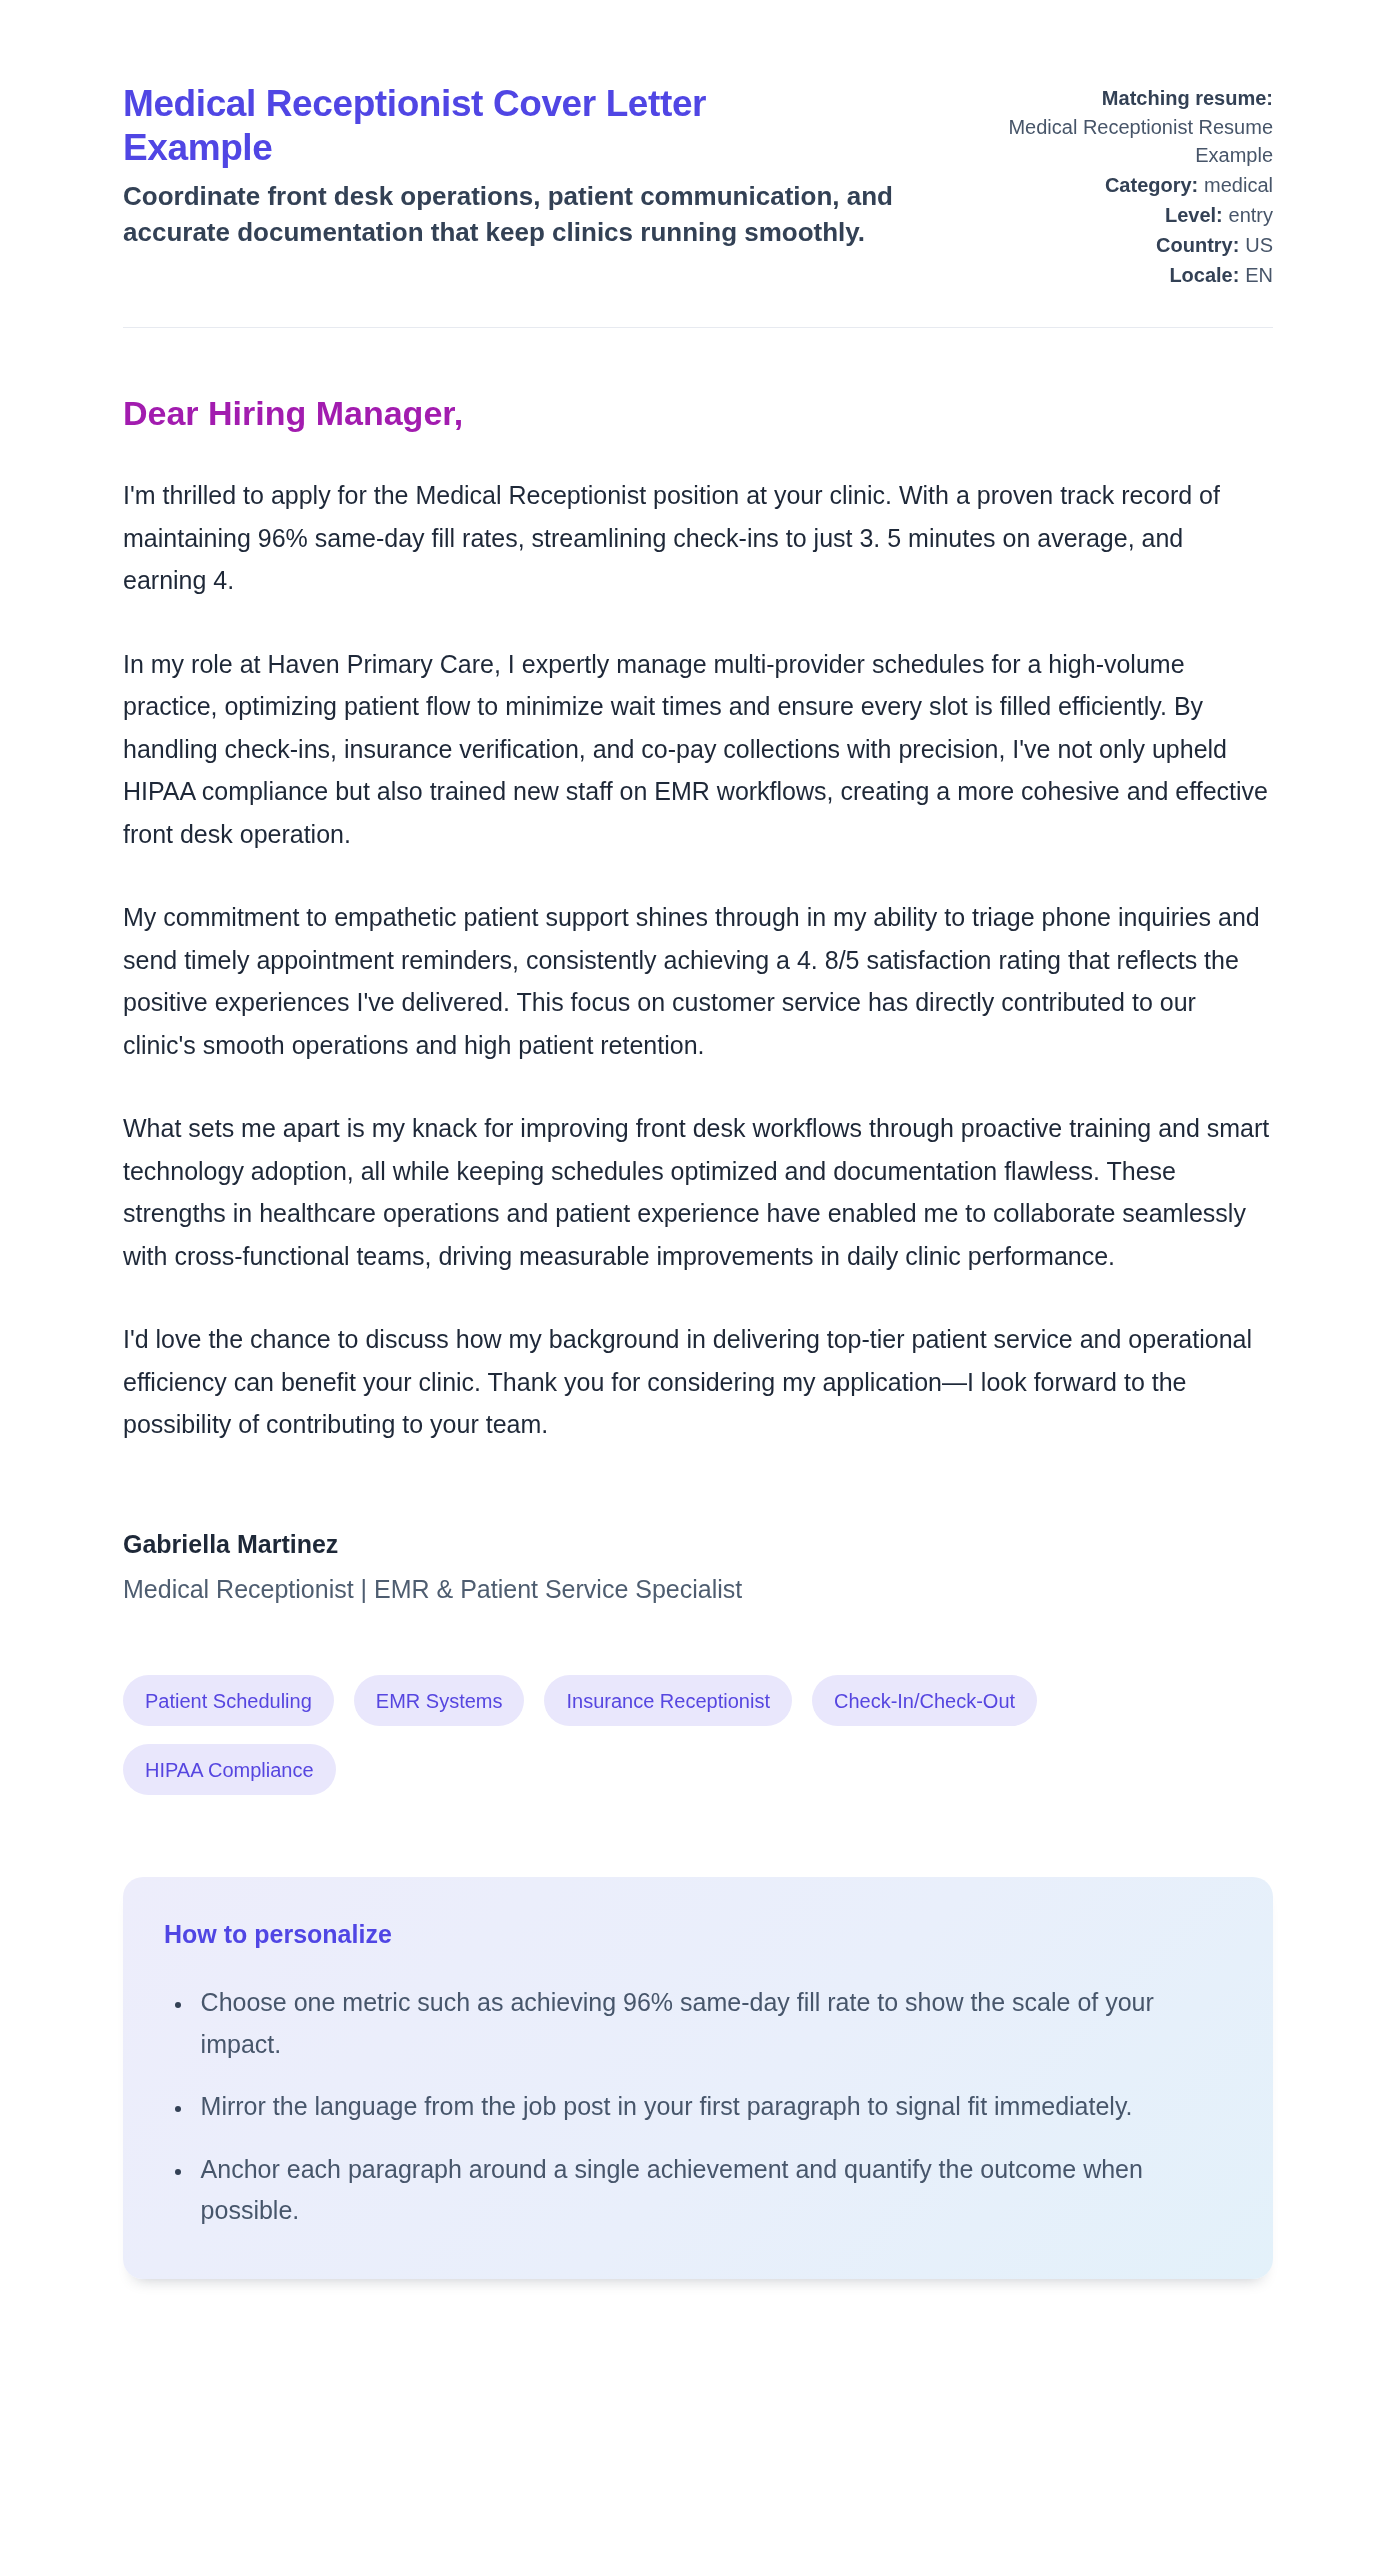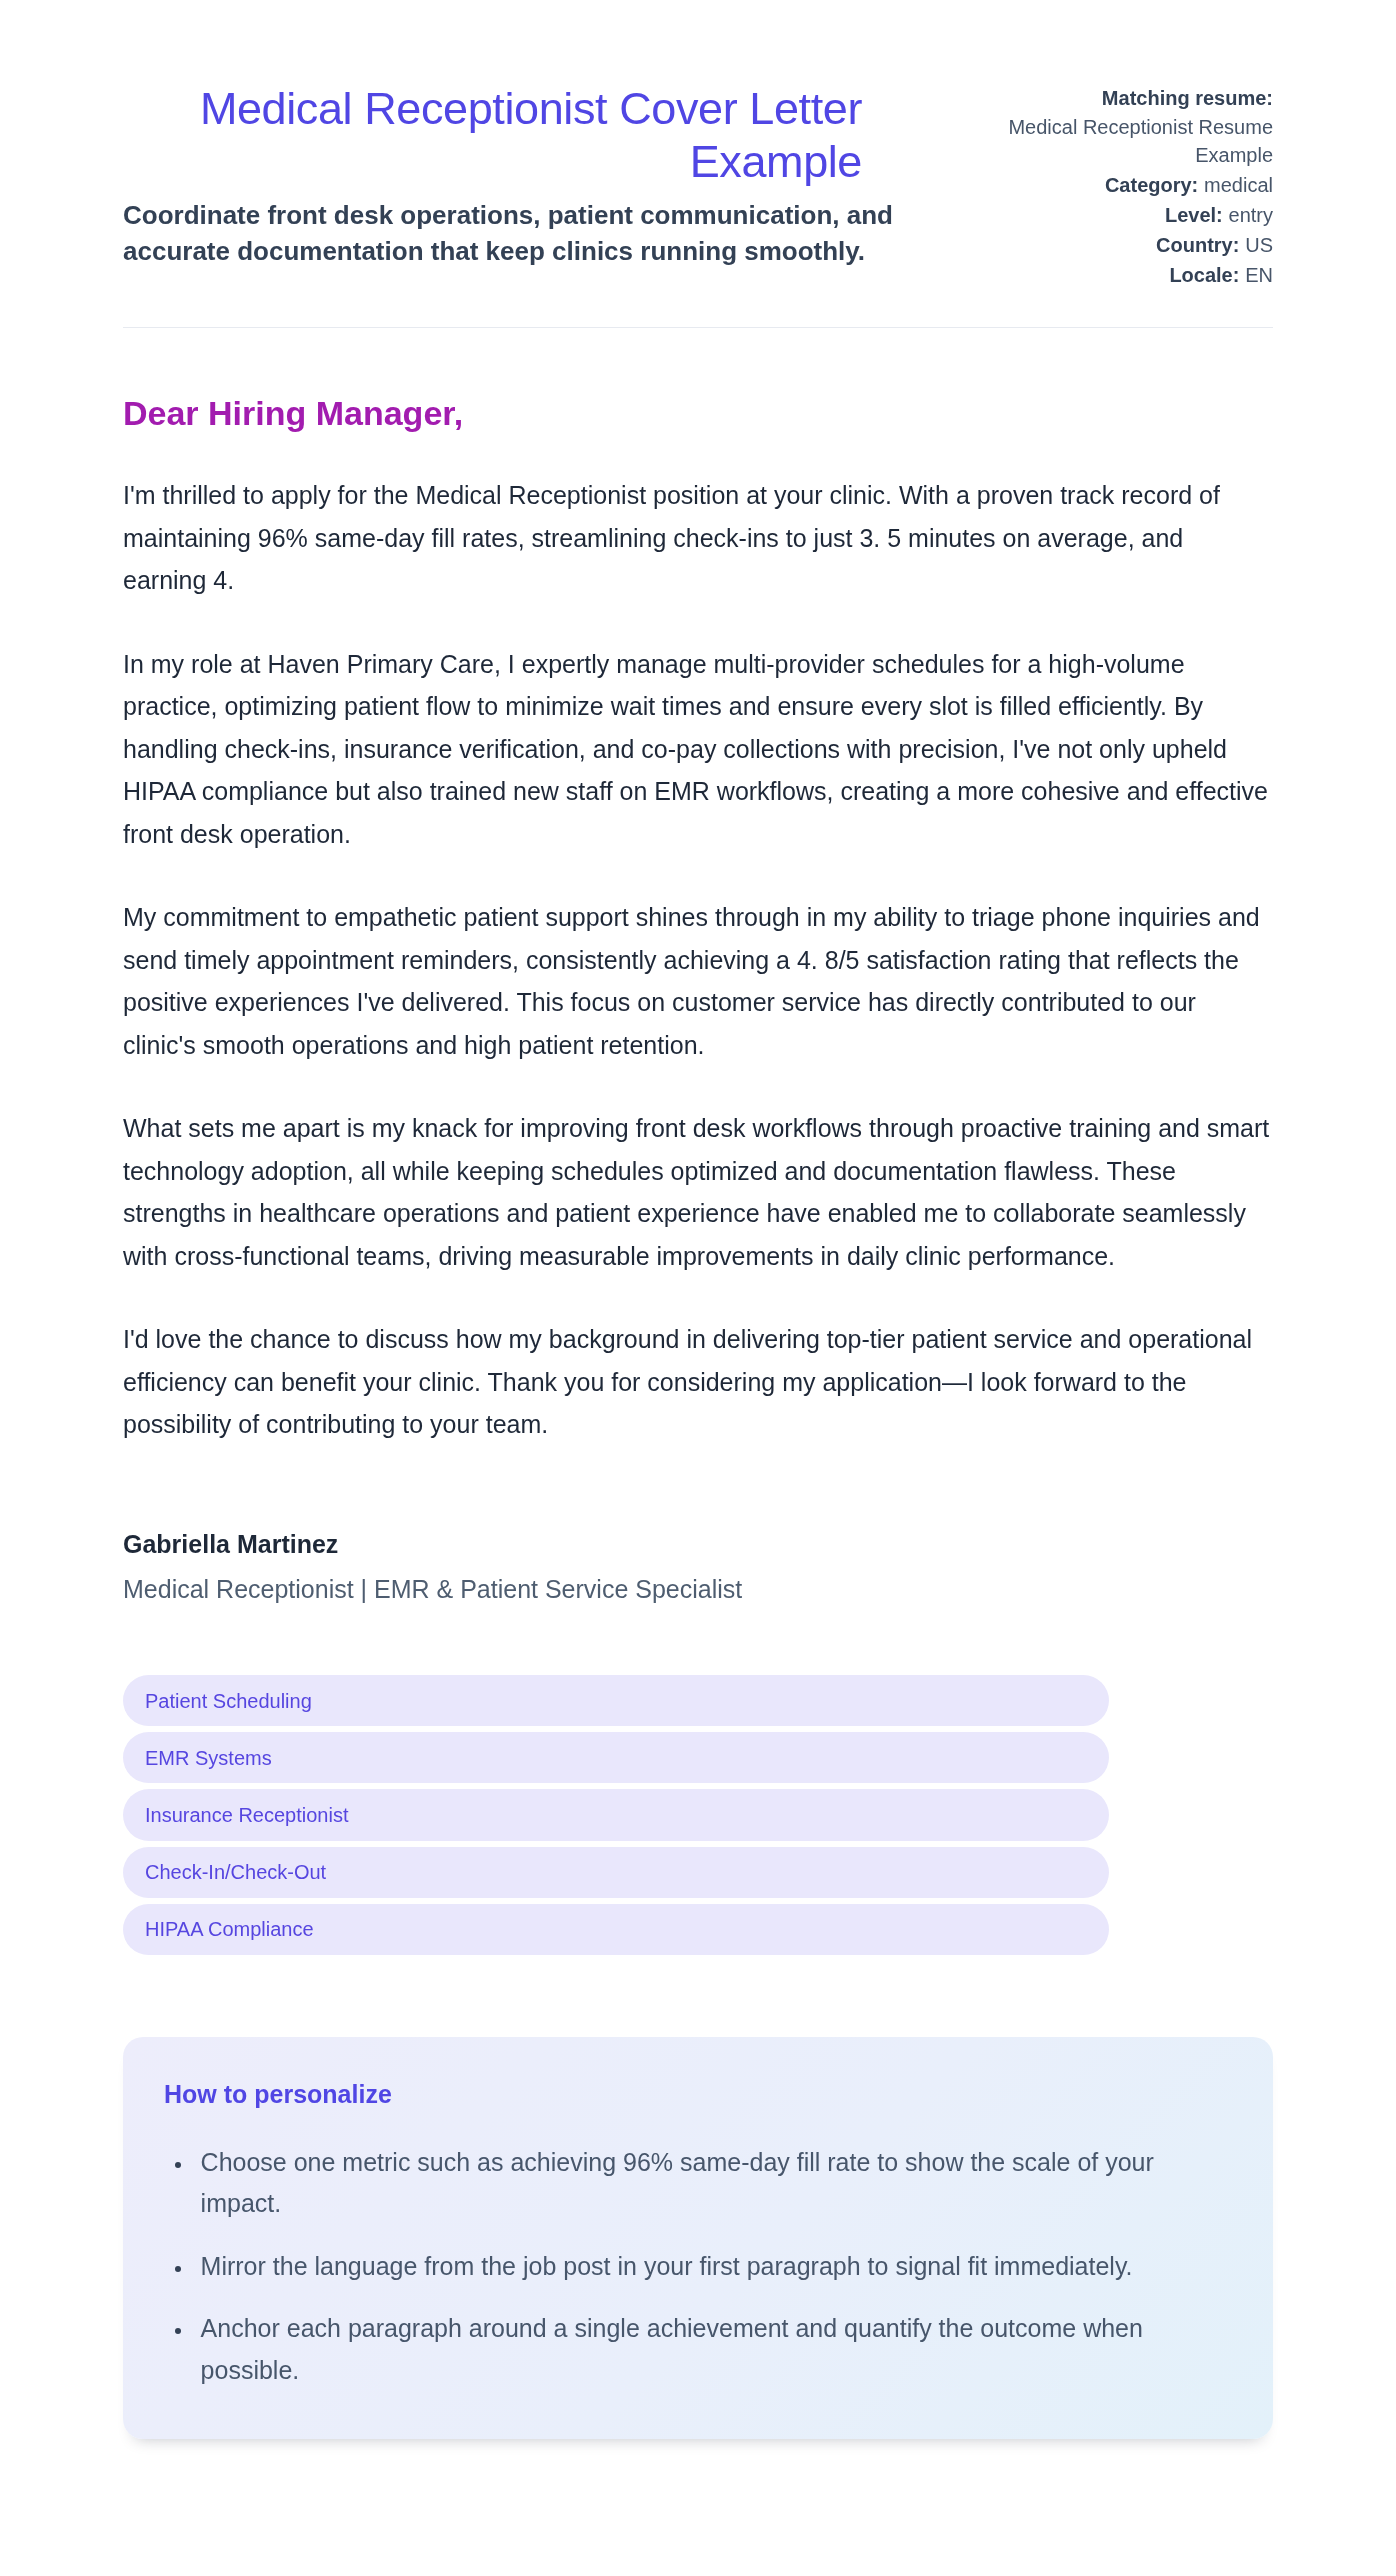--- a/index.html
+++ b/index.html
@@ -18,26 +18,25 @@
 
   
   .header {
     display: flex;
     justify-content: space-between;
     align-items: flex-start;
   }
   .header-left { width: 854px; }
   .page-title {
     max-width: 739px;
-    font-size: 45px;
+    font-size: 37px;
     line-height: 1.18;
-    font-weight: 400;
+    font-weight: 700;
     letter-spacing: -0.4px;
     color: #5046e4;
-    text-align: right;
   }
   .page-subtitle {
     margin-top: 10px;
     max-width: 854px;
     font-size: 26px;
     line-height: 1.36;
     font-weight: 700;
     color: #334155;
   }
   .meta {
@@ -85,23 +84,22 @@
     margin-top: 16.4px;
     font-size: 25px;
     color: #4e5d70;
   }
 
   
   .skills {
     margin-top: 71px;
     display: flex;
     flex-wrap: wrap;
-    gap: 6px 20px;
+    gap: 18px 20px;
     max-width: 986px;
-    flex-direction: column;
   }
   .pill {
     display: inline-block;
     background: #e9e7fc;
     color: #5646e0;
     font-size: 20px;
     line-height: 1;
     padding: 15.6px 22px;
     border-radius: 8213px;
     white-space: nowrap;

